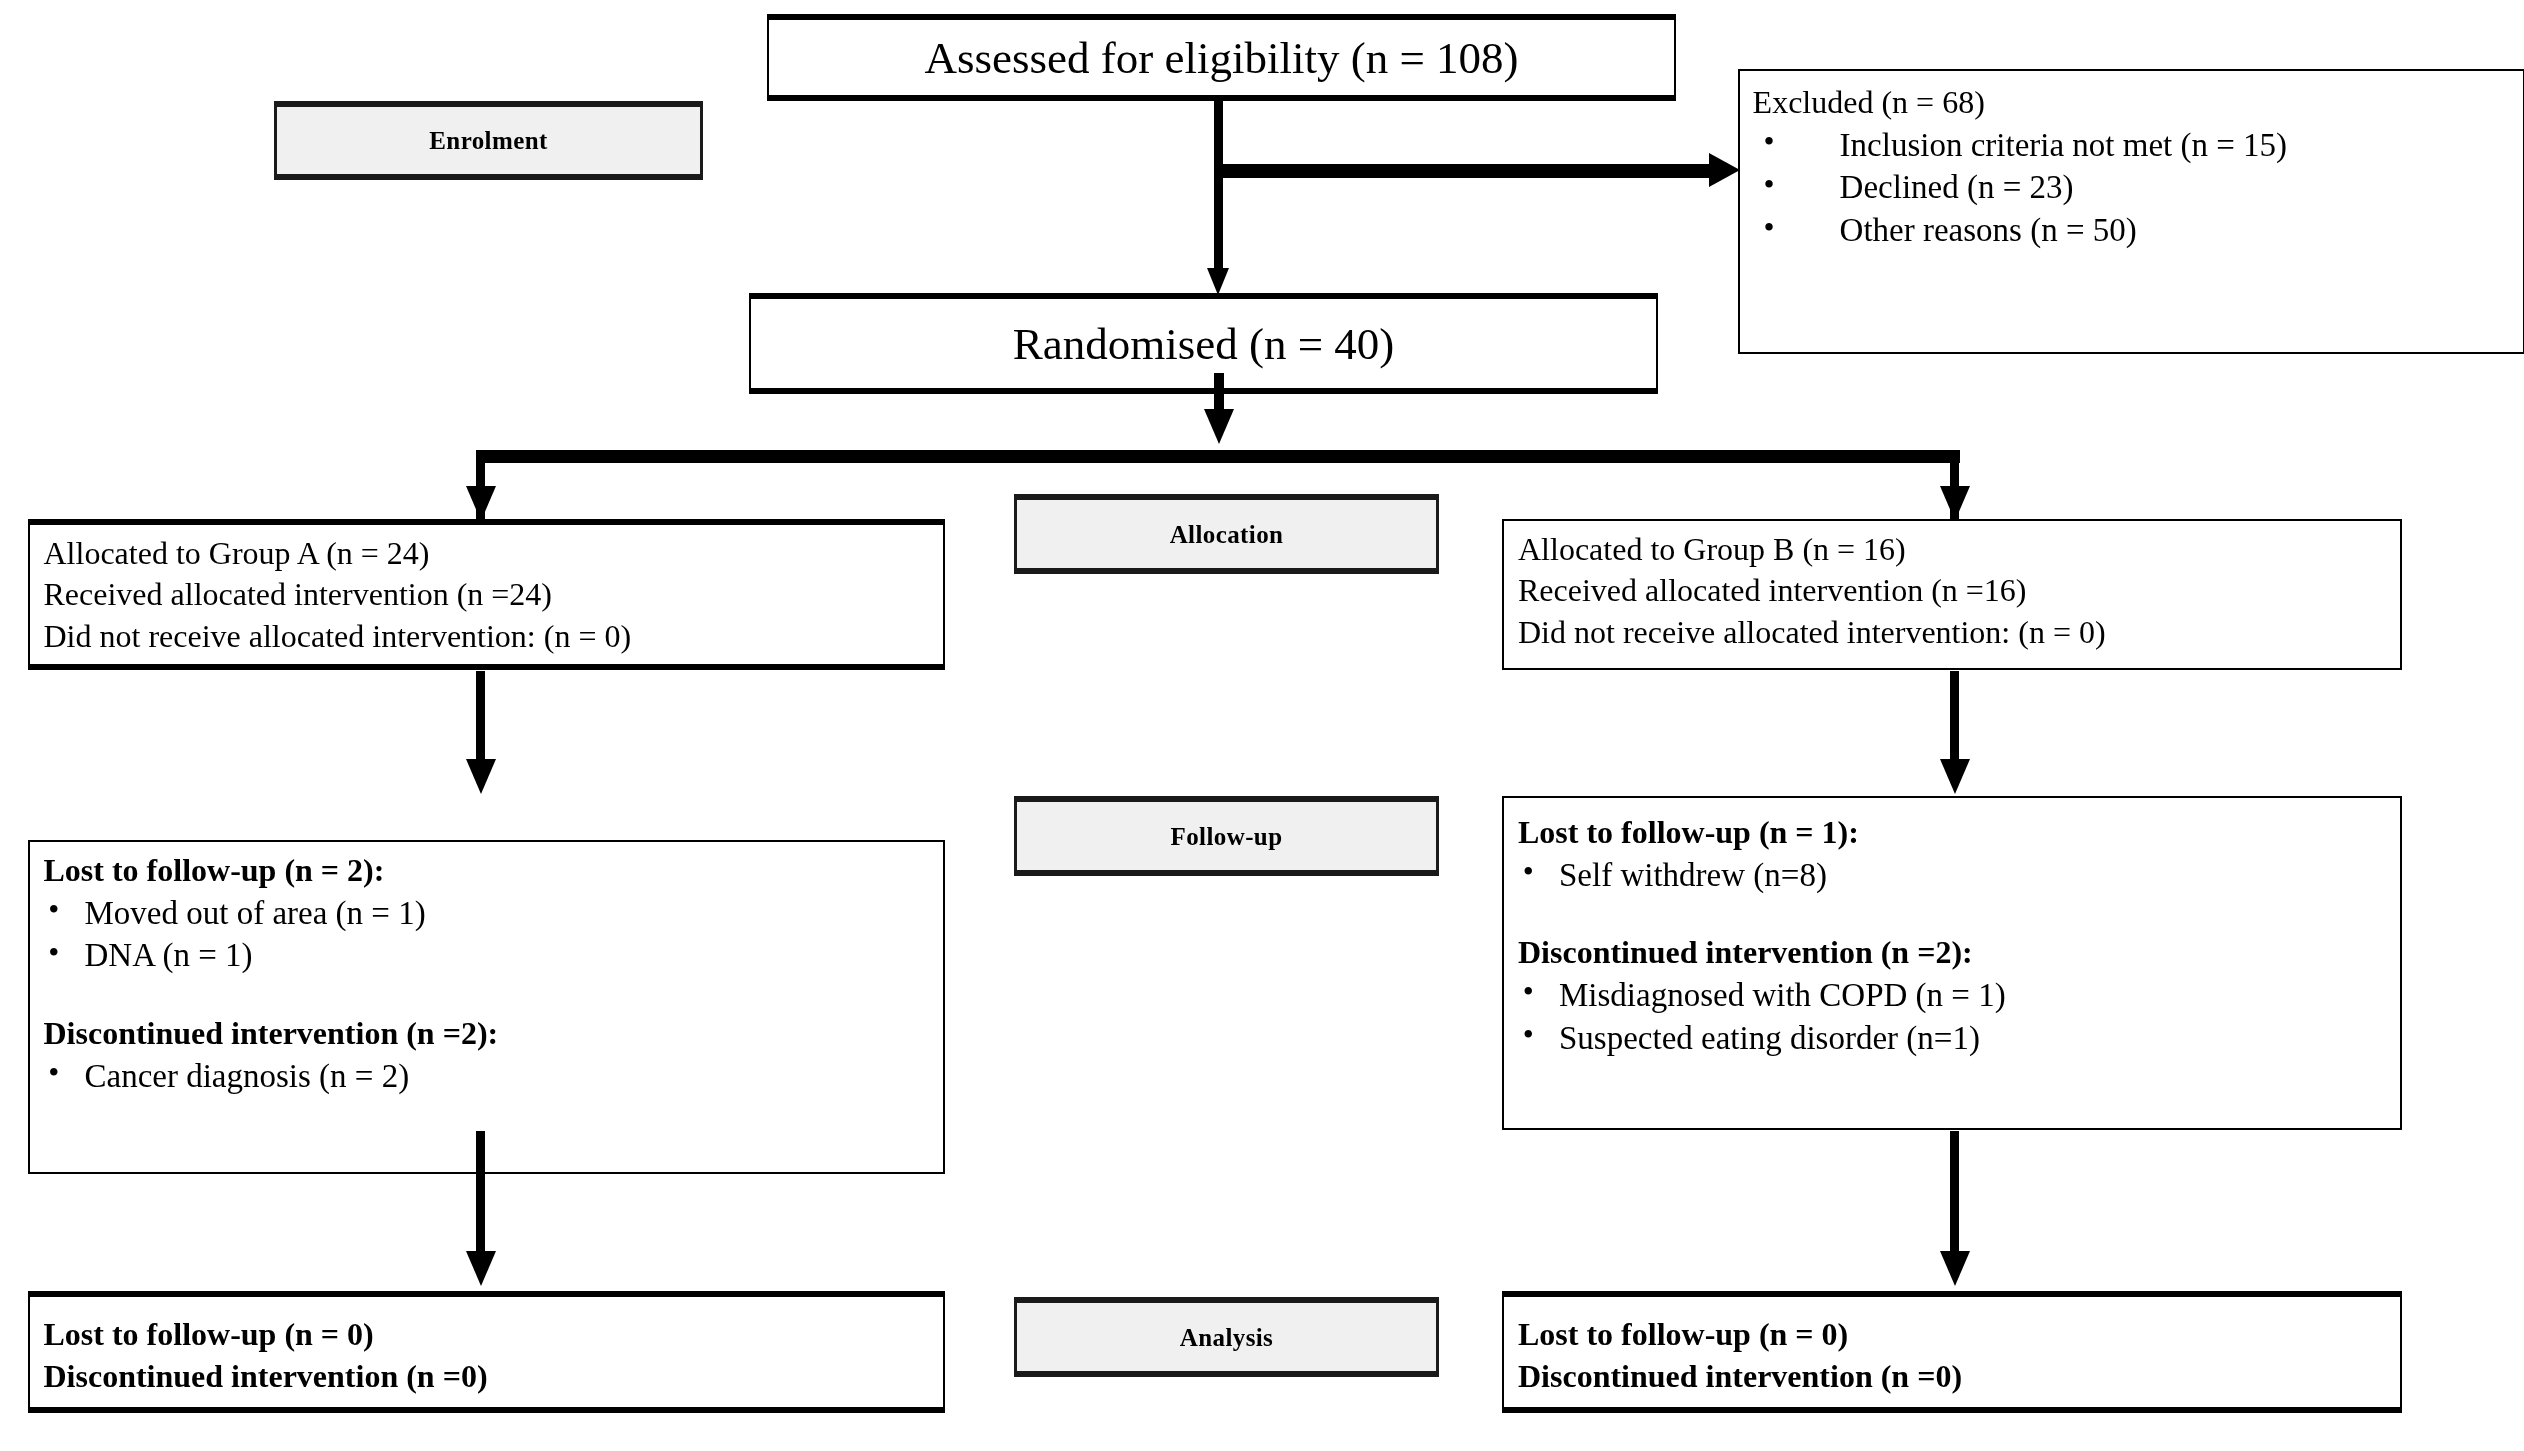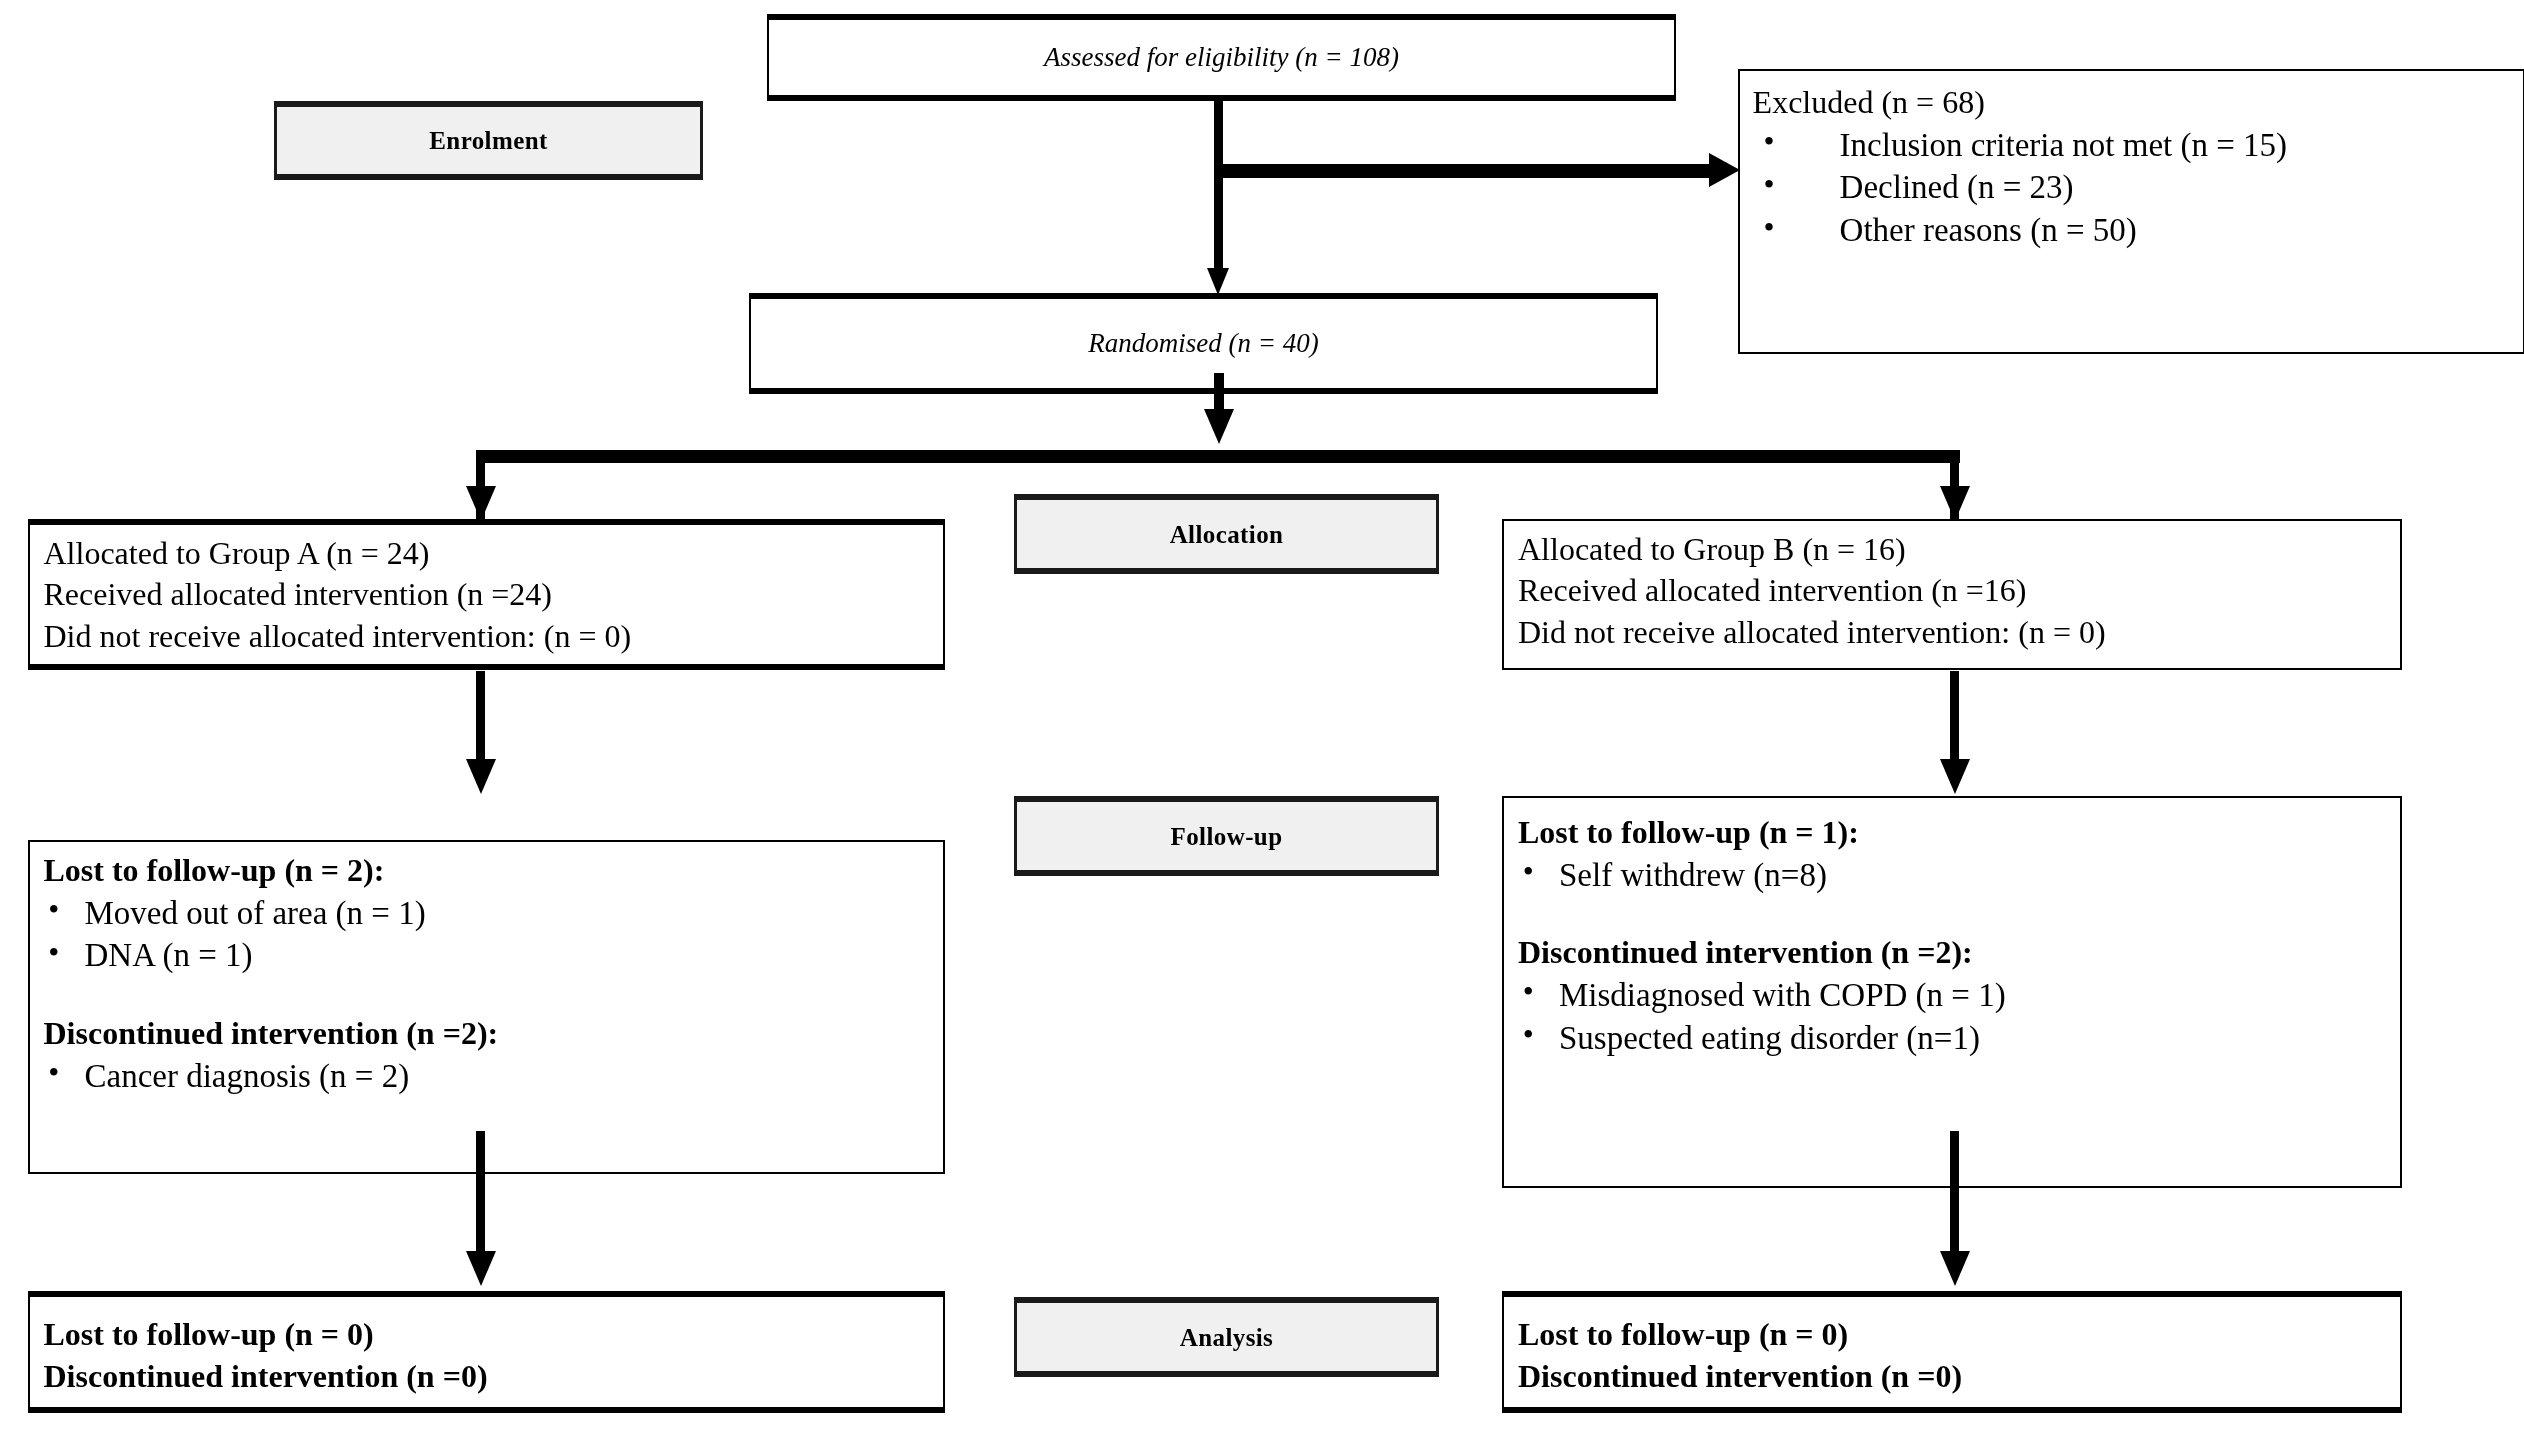--- a/index.html
+++ b/index.html
@@ -49,22 +49,21 @@
     font-size: 25px;
     line-height: 1;
     letter-spacing: 0.4px;
   }
 
   .box-center-text {
     display: flex;
     align-items: center;
     justify-content: center;
     height: 100%;
-    font-size: 27px;
-    font-style: italic;
+    font-size: 45px;
   }
 
   .line {
     font-size: 32px;
     line-height: 1.30;
     white-space: nowrap;
   }
   .line.b    { font-weight: bold; }
   .line.gap  { height: 36px; }
 
@@ -196,21 +195,21 @@
     <div class="line b">Discontinued intervention (n =2):</div>
     <ul class="bullets">
       <li>Cancer diagnosis  (n = 2)</li>
     </ul>
   </div>
 
   <div class="box center-title" style="left:1014px; top:796px; width:425px; height:80px;">
     <span class="title-text">Follow-up</span>
   </div>
 
-  <div class="box thin" style="left:1502px; top:796px; width:900px; height:392px; padding:14px 14px;">
+  <div class="box thin" style="left:1502px; top:796px; width:900px; height:334px; padding:14px 14px;">
     <div class="line b">Lost to follow-up (n = 1):</div>
     <ul class="bullets">
       <li>Self withdrew  (n=8)</li>
     </ul>
     <div class="line gap"></div>
     <div class="line b">Discontinued intervention (n =2):</div>
     <ul class="bullets">
       <li>Misdiagnosed  with  COPD (n = 1)</li>
       <li>Suspected  eating disorder  (n=1)</li>
     </ul>

